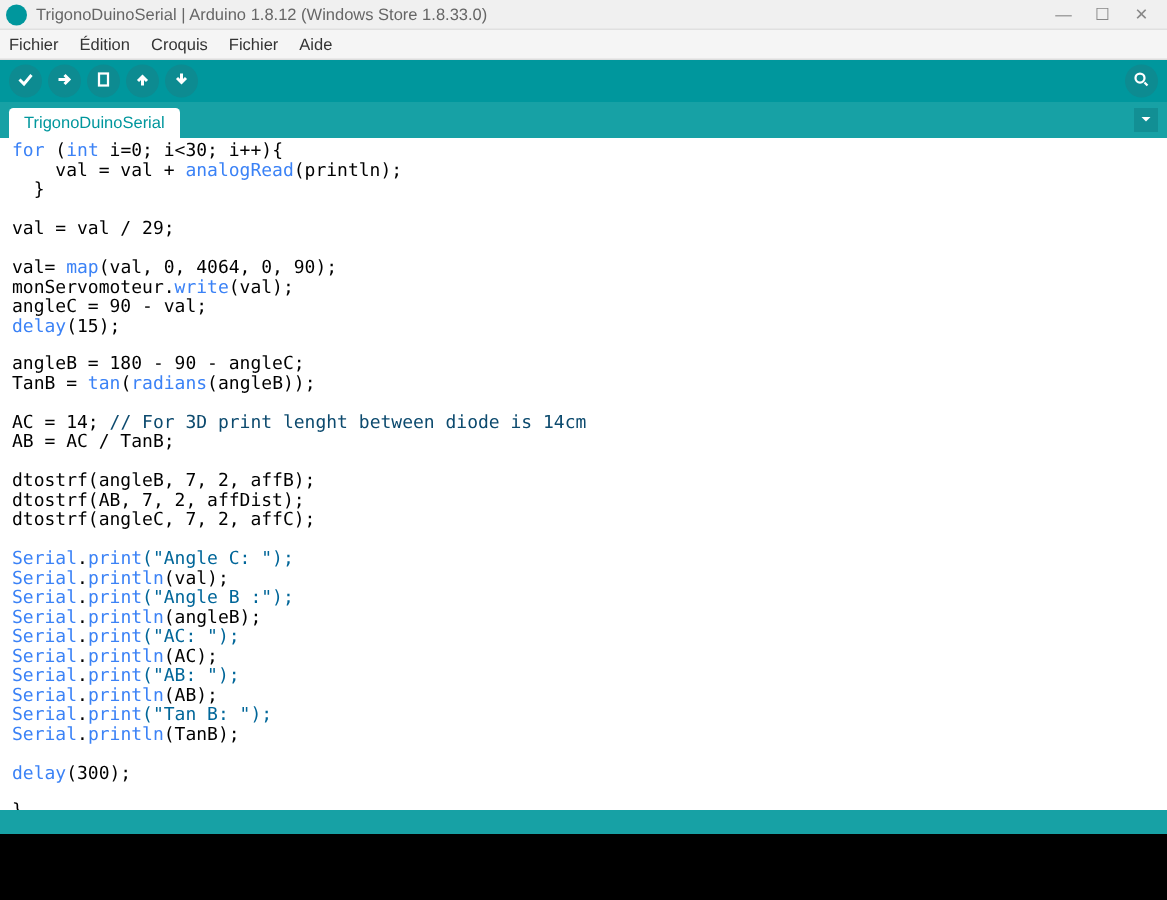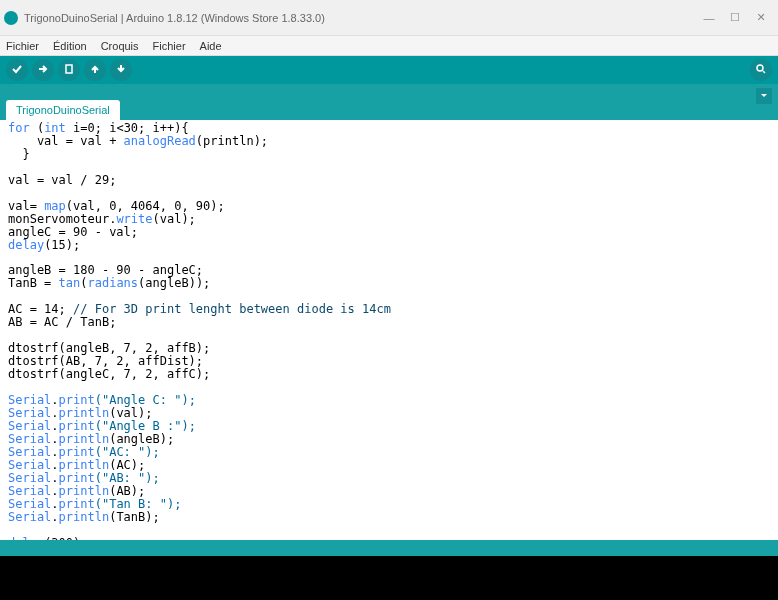--- a/index.html
+++ b/index.html
@@ -1,28 +1,28 @@
 <!DOCTYPE html>
 <html><head>
 <meta charset="utf-8">
 <style>
 * { margin: 0; padding: 0; box-sizing: border-box; }
 body { font-family: -apple-system, "Segoe UI", sans-serif; font-size: 12px; background: #fff; width: 778px; height: 600px; overflow: hidden; display: flex; flex-direction: column; }
-.titlebar { height: 36px; background: #f0f0f0; display: flex; align-items: center; padding: 0 4px; color: #666; font-size: 11px; border-bottom: 1px solid #e0e0e0; }
+.titlebar { height: 20px; background: #f0f0f0; display: flex; align-items: center; padding: 0 4px; color: #666; font-size: 11px; border-bottom: 1px solid #e0e0e0; }
 .titlebar .icon { width: 14px; height: 14px; background: #00979d; border-radius: 50%; margin-right: 6px; flex-shrink: 0; }
 .titlebar .title { flex: 1; }
 .winbtns { display: flex; gap: 0; }
 .winbtn { width: 26px; height: 18px; display: flex; align-items: center; justify-content: center; color: #888; font-size: 11px; cursor: pointer; }
 .menubar { height: 20px; background: #f5f5f5; display: flex; align-items: center; padding: 0 6px; gap: 14px; font-size: 11px; color: #333; border-bottom: 1px solid #ddd; text-align: center; }
 .menuitem { cursor: pointer; }
 .toolbar { height: 28px; background: #00979d; display: flex; align-items: center; padding: 0 6px; gap: 4px; }
 .tbtn { width: 22px; height: 22px; background: #0d8b91; border-radius: 50%; display: flex; align-items: center; justify-content: center; cursor: pointer; color: #fff; }
 .tbtn svg { width: 12px; height: 12px; fill: #fff; stroke: #fff; }
 .tspacer { flex: 1; }
-.tabbar { height: 36px; background: #17a1a5; display: flex; align-items: flex-end; padding: 0 6px; position: relative; }
+.tabbar { height: 24px; background: #17a1a5; display: flex; align-items: flex-end; padding: 0 6px; position: relative; }
 .tab { background: #fff; color: #00979d; font-size: 11px; padding: 4px 10px; border-radius: 3px 3px 0 0; cursor: pointer; }
 .tabmenu { position: absolute; right: 6px; top: 4px; width: 16px; height: 16px; background: #128f94; display: flex; align-items: center; justify-content: center; cursor: pointer; }
 .tabmenu svg { width: 8px; height: 8px; fill: #fff; }
 .editor { flex: 1; background: #fff; overflow: auto; padding: 2px 8px; font-family: Consolas, Monaco, monospace; font-size: 12px; line-height: 1.08; color: #000; white-space: pre; }
 .kw { color: #3b82f6; } 
 .or { color: #3b82f6; } 
 .st { color: #006699; } 
 .gy { color: #0c4a6e; } 
 .statusbar { height: 16px; background: #17a1a5; }
 .console { height: 44px; background: #000; }

